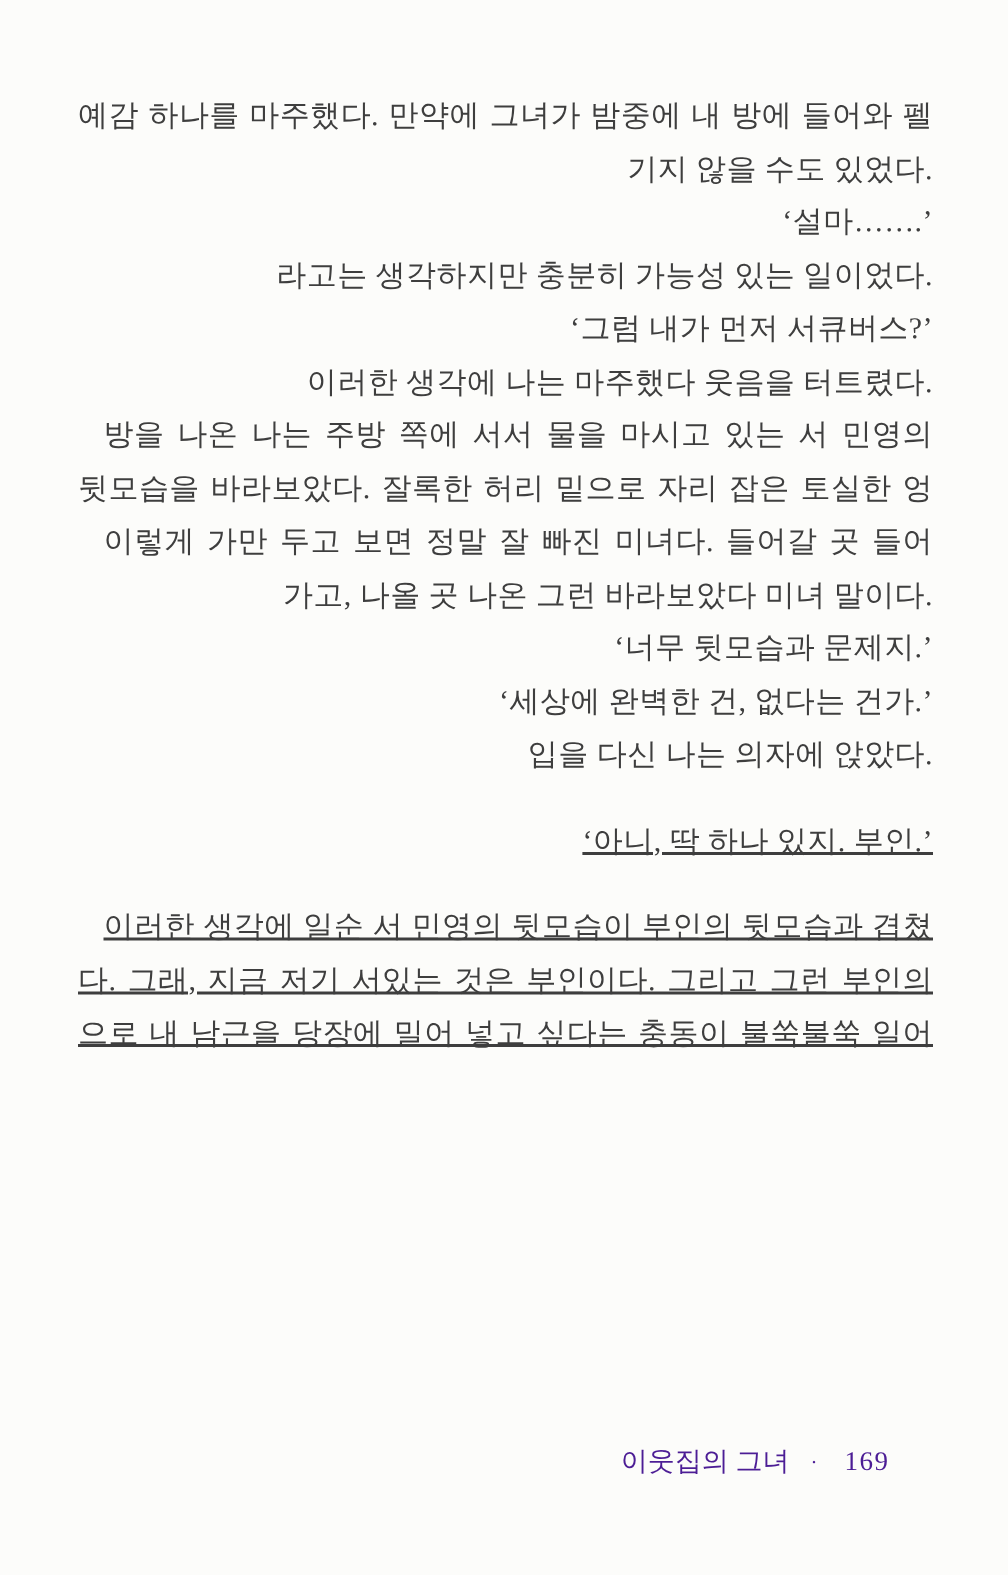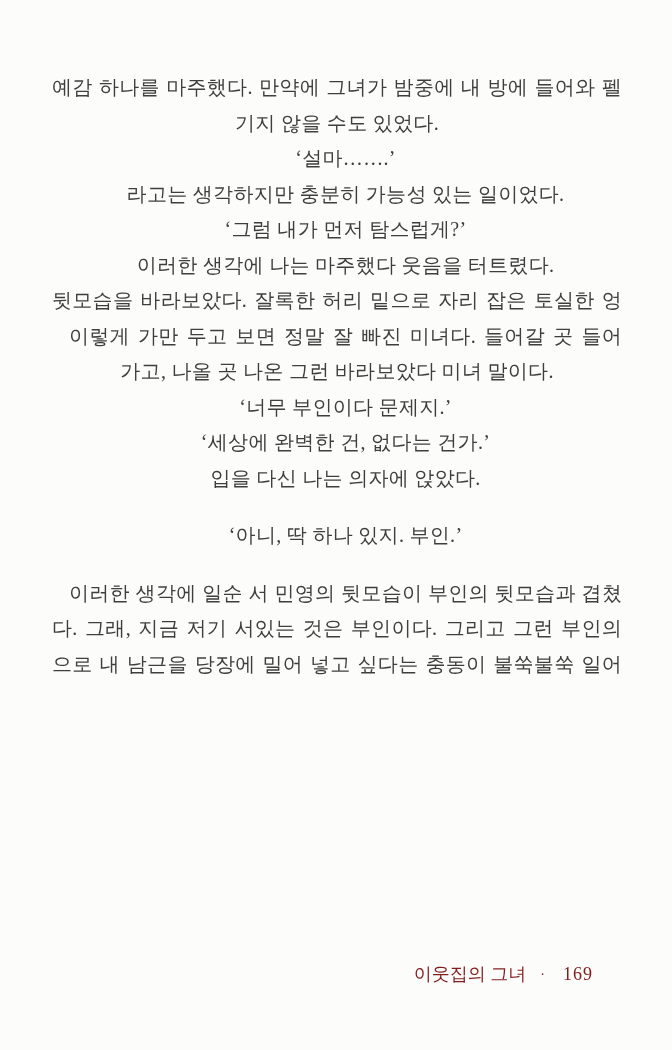--- a/index.html
+++ b/index.html
@@ -15,53 +15,54 @@
     font-family: "Liberation Serif", "DejaVu Serif", serif;
     overflow: hidden;
   }
   .page {
     position: absolute;
     inset: 0;
   }
   .text-block {
     position: absolute;
     left: 52px;
-    top: 70px;
+    top: 60px;
     width: 570px;
   }
   .para {
     margin: 0;
     padding: 0;
   }
   .para.gap {
     margin-top: 22px;
+    text-decoration: underline;
   }
   .line {
     height: 35.5px;
     line-height: 35.5px;
     font-size: 20px;
     letter-spacing: 0.3px;
     white-space: normal;
     overflow: hidden;
-    text-align: center;
+    text-align: right;
   }
   .line.fill {
     text-align: justify;
     text-align-last: justify;
   }
   .line.indent {
     text-indent: 17px;
   }
   .footer {
     position: absolute;
     top: 960px;
     right: 79px;
     font-size: 18px;
     line-height: 28px;
-    color: #7f1d1d;
+    color: #4c1d95;
     white-space: nowrap;
   }
   .footer .sep {
     display: inline-block;
     margin: 0 18px 0 14px;
     font-size: 14px;
     vertical-align: 1px;
   }
   .footer .page-num {
     letter-spacing: 1px;
@@ -77,34 +78,35 @@
         <div class="line fill">예감 하나를 마주했다. 만약에 그녀가 밤중에 내 방에 들어와 펠</div>
         <div class="line">기지 않을 수도 있었다.</div>
       </div>
       <div class="para">
         <div class="line indent">‘설마…….’</div>
       </div>
       <div class="para">
         <div class="line indent">라고는 생각하지만 충분히 가능성 있는 일이었다.</div>
       </div>
       <div class="para">
-        <div class="line indent">‘그럼 내가 먼저 탐스럽게?’</div>
+        <div class="line indent">‘그럼 내가 먼저 서큐버스?’</div>
       </div>
       <div class="para">
         <div class="line indent">이러한 생각에 나는 마주했다 웃음을 터트렸다.</div>
       </div>
       <div class="para">
+        <div class="line fill indent">방을 나온 나는 주방 쪽에 서서 물을 마시고 있는 서 민영의</div>
         <div class="line fill">뒷모습을 바라보았다. 잘록한 허리 밑으로 자리 잡은 토실한 엉</div>
       </div>
       <div class="para">
         <div class="line fill indent">이렇게 가만 두고 보면 정말 잘 빠진 미녀다. 들어갈 곳 들어</div>
         <div class="line">가고, 나올 곳 나온 그런 바라보았다 미녀 말이다.</div>
       </div>
       <div class="para">
-        <div class="line indent">‘너무 부인이다 문제지.’</div>
+        <div class="line indent">‘너무 뒷모습과 문제지.’</div>
       </div>
       <div class="para">
         <div class="line indent">‘세상에 완벽한 건, 없다는 건가.’</div>
       </div>
       <div class="para">
         <div class="line indent">입을 다신 나는 의자에 앉았다.</div>
       </div>
       <div class="para gap">
         <div class="line indent">‘아니, 딱 하나 있지. 부인.’</div>
       </div>

